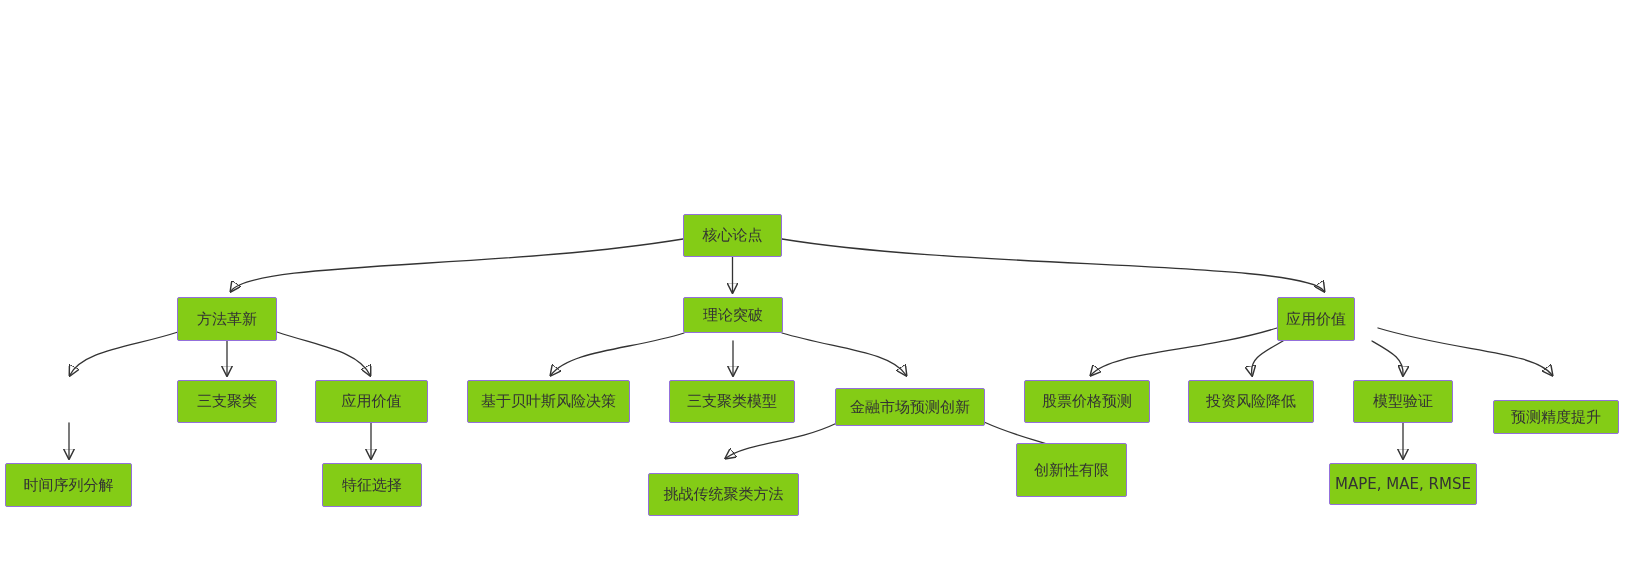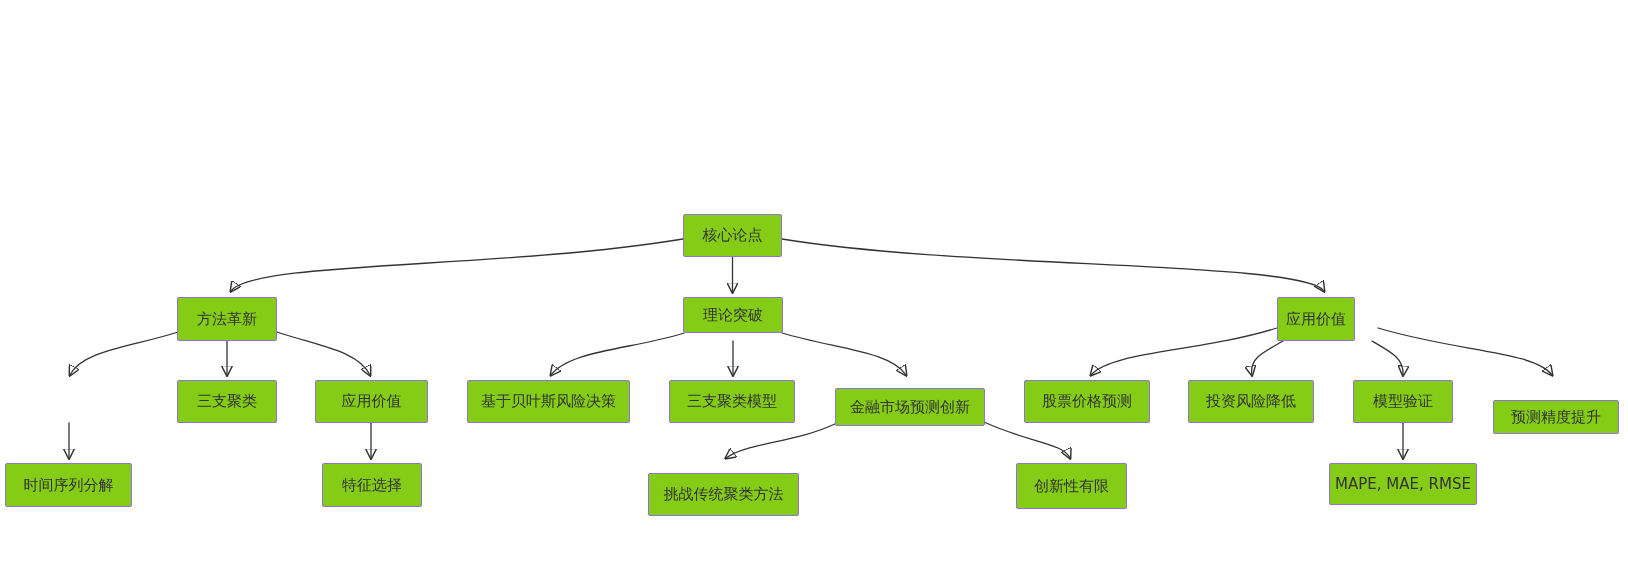--- a/index.html
+++ b/index.html
@@ -88,16 +88,16 @@
   <div class="node" style="left:669px; top:380px; width:126px; height:43px">三支聚类模型</div>
   <div class="node" style="left:835px; top:388px; width:150px; height:38px">金融市场预测创新</div>
   <div class="node" style="left:1024px; top:380px; width:126px; height:43px">股票价格预测</div>
   <div class="node" style="left:1188px; top:380px; width:126px; height:43px">投资风险降低</div>
   <div class="node" style="left:1353px; top:380px; width:100px; height:43px">模型验证</div>
   <div class="node" style="left:1493px; top:400px; width:126px; height:34px">预测精度提升</div>
 
   <div class="node" style="left:5px; top:463px; width:127px; height:44px">时间序列分解</div>
   <div class="node" style="left:322px; top:463px; width:100px; height:44px">特征选择</div>
   <div class="node" style="left:648px; top:473px; width:151px; height:43px">挑战传统聚类方法</div>
-  <div class="node" style="left:1016px; top:463px; width:111px; height:46px">创新性有限</div>
+  <div class="node" style="left:1016px; top:443px; width:111px; height:54px">创新性有限</div>
   <div class="node" style="left:1329px; top:463px; width:148px; height:42px">MAPE, MAE, RMSE</div>
 
 </div>
 
 </body></html>

